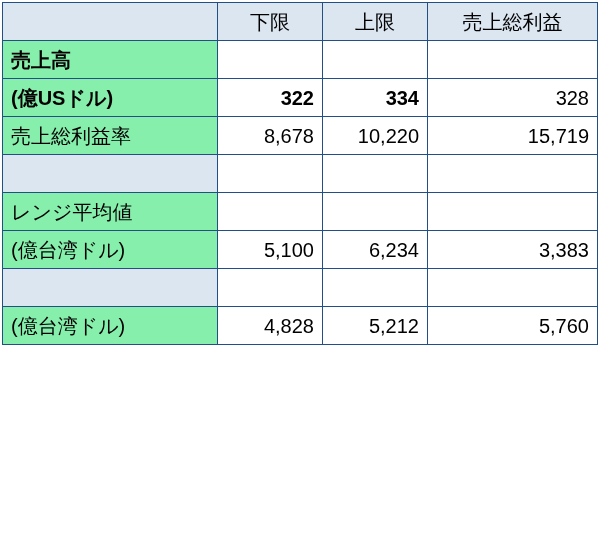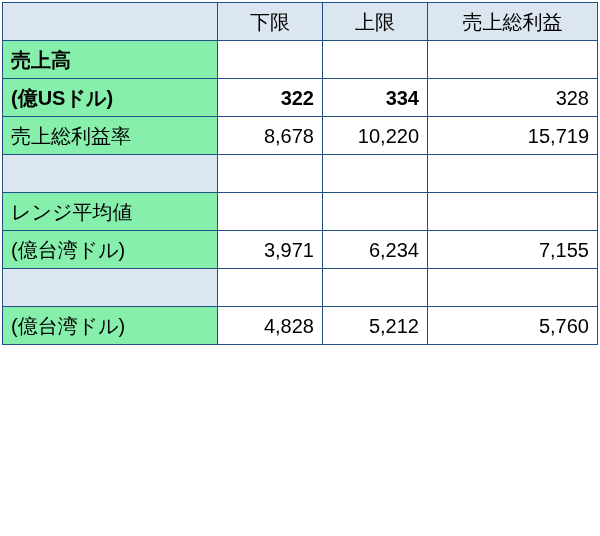--- a/index.html
+++ b/index.html
@@ -125,23 +125,23 @@
 
       <tr>
         <td class="label">レンジ平均値</td>
         <td class="num"></td>
         <td class="num"></td>
         <td class="num"></td>
       </tr>
 
       <tr>
         <td class="label">(億台湾ドル)</td>
-        <td class="num">3,971</td>
+        <td class="num">5,100</td>
         <td class="num">6,234</td>
-        <td class="num">7,155</td>
+        <td class="num">3,383</td>
       </tr>
 
       <tr>
         <td class="label spacer-label"></td>
         <td class="num spacer-num"></td>
         <td class="num spacer-num"></td>
         <td class="num spacer-num"></td>
       </tr>
 
 

